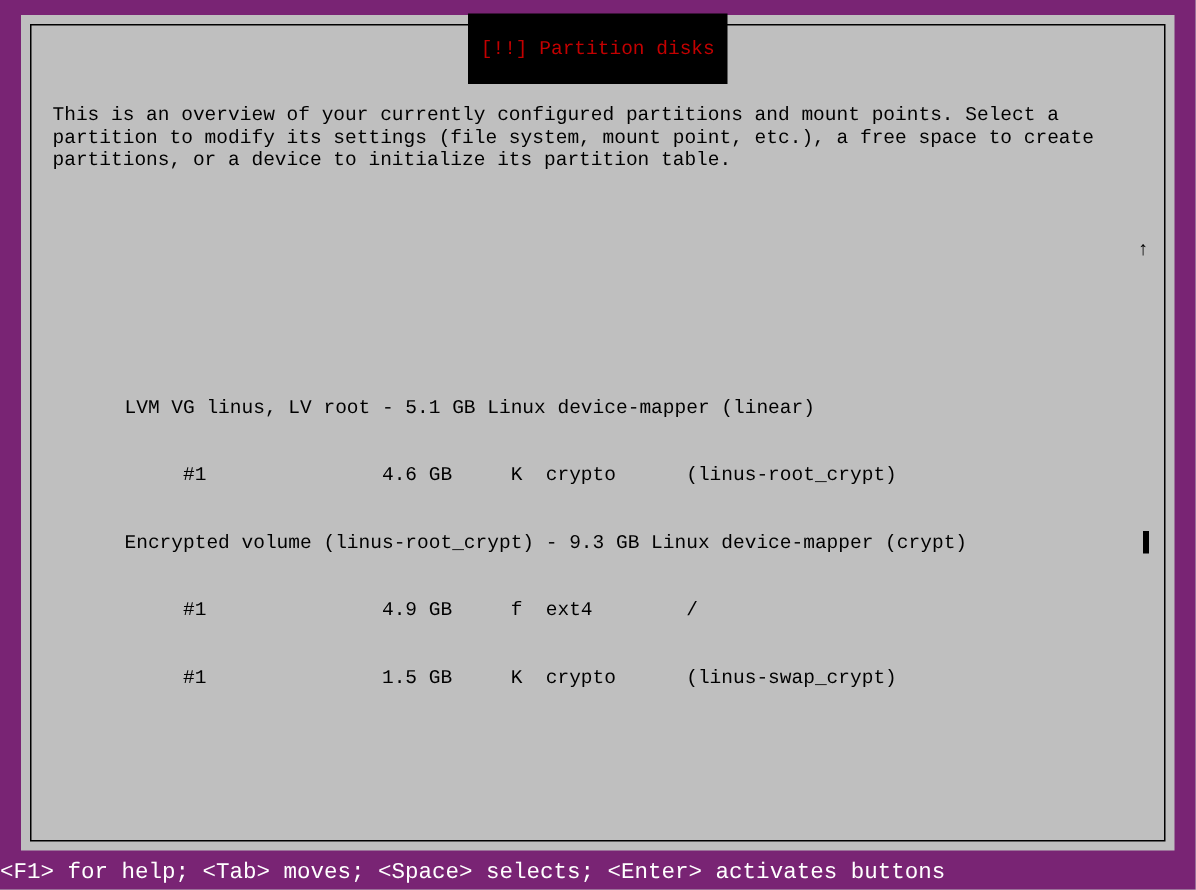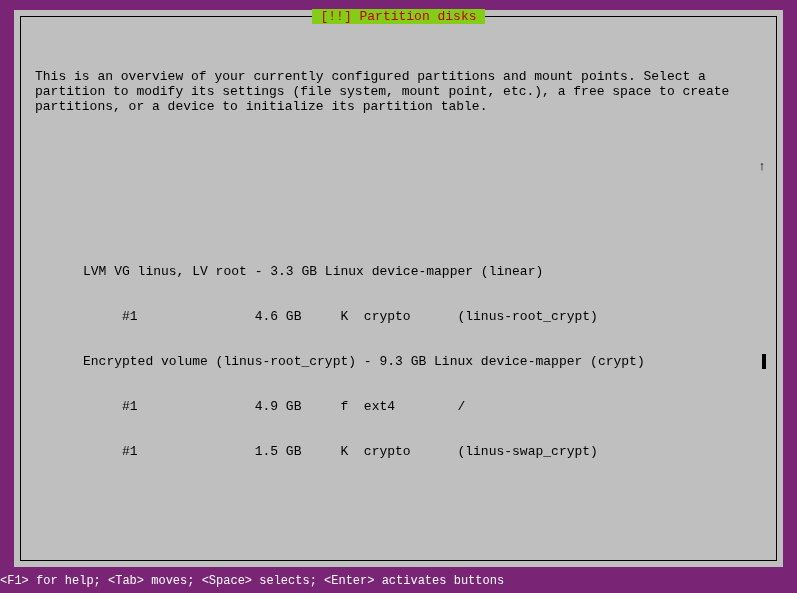--- a/index.html
+++ b/index.html
@@ -32,23 +32,23 @@
   }
   .title-wrap {
     position: absolute;
     top: -8px;
     left: 0;
     right: 0;
     text-align: center;
   }
   .title {
     display: inline-block;
-    background: #84cc16;
+    background: #000000;
     color: #c30000;
-    padding: 0 8px;
+    padding: 16px 8px;
     white-space: pre;
   }
   .content {
     padding: 22px 14px 14px 14px;
     white-space: pre;
   }
   .intro {
     white-space: pre-wrap;
   }
   .list {
@@ -68,40 +68,40 @@
     width: 4px;
     height: 15px;
     background: #000;
   }
   .helpbar {
     position: absolute;
     left: 0;
     bottom: 4px;
     color: #fff;
     font-family: "Courier New", monospace;
-    font-size: 12px;
+    font-size: 15px;
     white-space: pre;
   }
 </style>
 </head>
 <body>
 
 <div class="outer">
   <div class="frame">
     <div class="title-wrap">
       <span class="title">[!!] Partition disks</span>
     </div>
     <div class="content">
       <div class="intro">This is an overview of your currently configured partitions and mount points. Select a partition to modify its settings (file system, mount point, etc.), a free space to create partitions, or a device to initialize its partition table.</div>
 
       <div class="list">
         <span class="arrow up">↑</span>
 
         <div class="line"> </div>
-        <div class="line">LVM VG linus, LV root - 3.3 GB Linux device-mapper (linear)</div>
+        <div class="line">LVM VG linus, LV root - 5.1 GB Linux device-mapper (linear)</div>
         <div class="line">     #1               4.6 GB     K  crypto      (linus-root_crypt)</div>
         <div class="line">Encrypted volume (linus-root_crypt) - 9.3 GB Linux device-mapper (crypt)</div>
         <div class="line">     #1               4.9 GB     f  ext4        /</div>
         <div class="line">     #1               1.5 GB     K  crypto      (linus-swap_crypt)</div>
         
         
         
         
         
         

